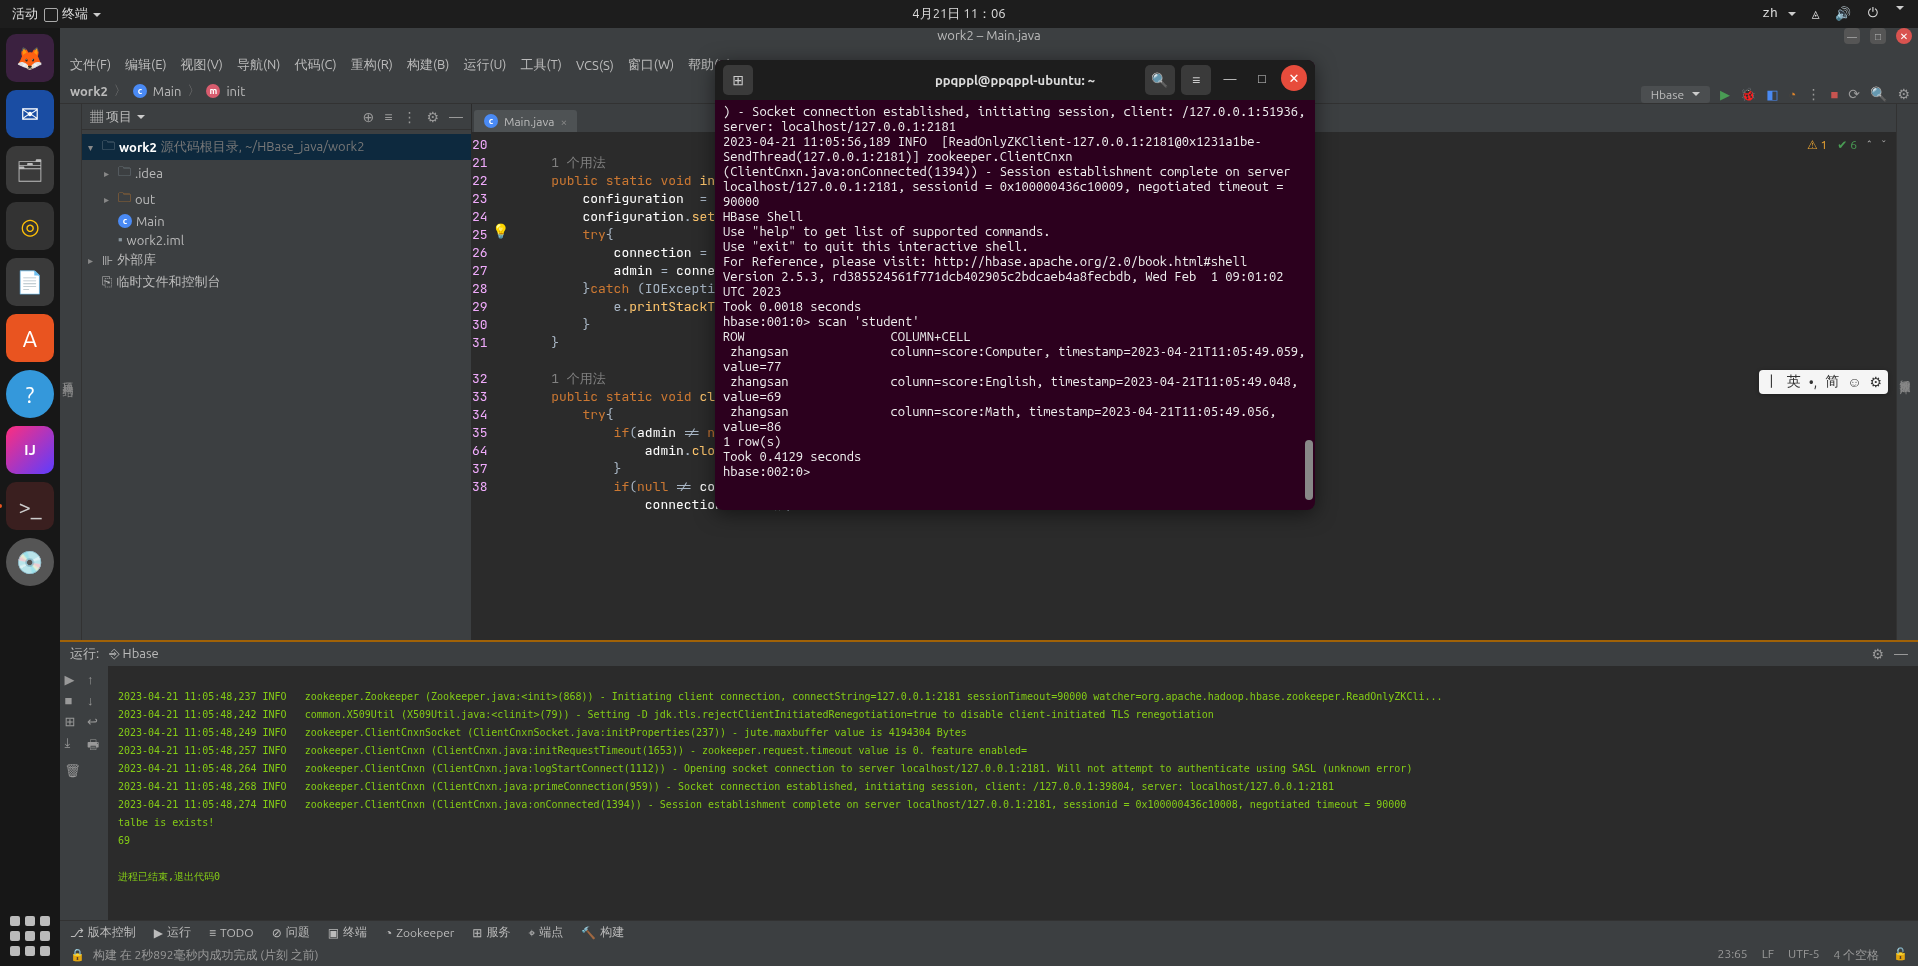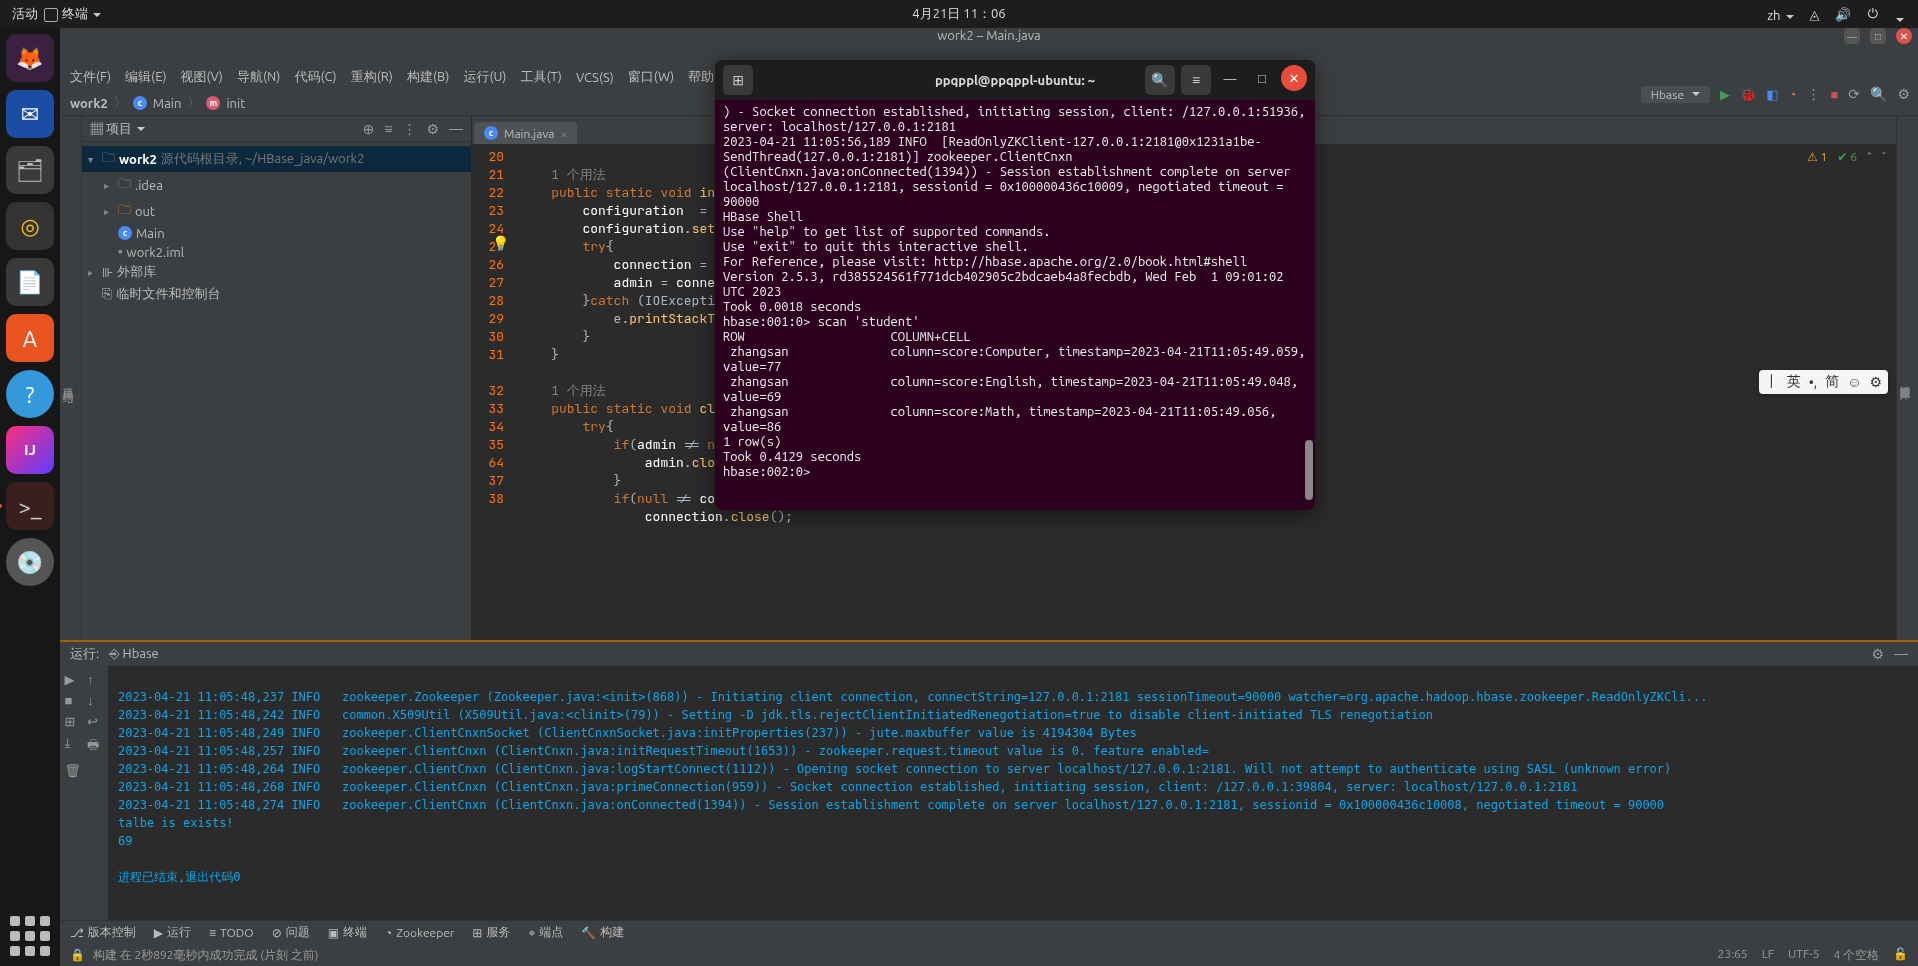--- a/index.html
+++ b/index.html
@@ -1,20 +1,20 @@
 <!DOCTYPE html>
 <html><head>
 <meta charset="utf-8">
 <style>
 * { margin:0; padding:0; box-sizing:border-box; }
 body { font-family:"Ubuntu",Arial,sans-serif; font-size:13px; background:#2b2b2b; color:#bbb; overflow:hidden; width:1918px; height:966px; position:relative; }
 .topbar { position:absolute; top:0; left:0; right:0; height:28px; background:#1d1d1d; color:#ddd; display:flex; align-items:center; font-size:13px; z-index:10; }
 .topbar .left { display:flex; align-items:center; gap:6px; padding-left:12px; }
 .topbar .center { position:absolute; left:50%; transform:translateX(-50%); }
-.topbar .right { margin-left:auto; display:flex; align-items:flex-end; gap:16px; padding-right:14px; }
+.topbar .right { margin-left:auto; display:flex; align-items:flex-start; gap:16px; padding-right:14px;font-family:Liberation Mono, monospace; }
 .tri-down { display:inline-block; width:0; height:0; border-left:4px solid transparent; border-right:4px solid transparent; border-top:4px solid #ccc; vertical-align:middle; margin-left:2px; }
 .dock { position:absolute; left:0; top:28px; bottom:0; width:60px; background:rgba(20,20,20,0.85); display:flex; flex-direction:column; align-items:center; padding-top:6px; gap:8px; z-index:5; }
 .dock-item { width:48px; height:48px; border-radius:10px; display:flex; align-items:center; justify-content:center; font-size:22px; }
 .dock-ff { background:#3b2140; color:#ff7a00; }
 .dock-tb { background:#1a4da3; color:#fff; }
 .dock-files { background:#3a3a3a; }
 .dock-rhy { background:#333; color:#ffc107; }
 .dock-lo { background:#3a3a3a; color:#277edb; }
 .dock-soft { background:#e95420; color:#fff; }
 .dock-help { background:#3498db; color:#fff; border-radius:50%; }
@@ -22,21 +22,21 @@
 .dock-term { background:#3a1f1f; color:#ccc; position:relative; }
 .dock-term.active::before { content:""; position:absolute; left:-8px; top:50%; transform:translateY(-50%); width:4px; height:4px; background:#e95420; border-radius:50%; }
 .dock-disk { background:#555; color:#eee; border-radius:50%; }
 .dock-apps { margin-top:auto; margin-bottom:10px; display:grid; grid-template-columns:repeat(3,1fr); gap:5px; width:40px; height:40px; }
 .dock-apps span { background:#bbb; border-radius:2px; }
 .ide { position:absolute; left:60px; right:0; top:28px; bottom:0; background:#3c3f41; display:flex; flex-direction:column; }
 .ide-title { height:24px; background:#3c3f41; color:#bbb; display:flex; align-items:flex-start; justify-content:center; font-size:13px; position:relative; }
 .ide-title .winbtns { position:absolute; right:6px; display:flex; gap:10px; }
 .ide-title .winbtn { width:16px; height:16px; background:#555; border-radius:4px; display:flex; align-items:center; justify-content:center; font-size:10px; cursor:pointer; }
 .ide-title .winbtn.close { background:#d9534f; color:#fff; border-radius:50%; }
-.menubar { height:26px; background:#3c3f41; display:flex; align-items:center; padding:0 10px; gap:14px; font-size:13px;margin-top:12px; }
+.menubar { height:26px; background:#3c3f41; display:flex; align-items:center; padding:0 10px; gap:14px; font-size:13px; }
 .menubar span { cursor:pointer; }
 .navbar { height:26px; background:#3c3f41; border-bottom:1px solid #323232; display:flex; align-items:center; padding:0 10px; gap:6px; font-size:13px; }
 .navbar .crumb { color:#bbb; }
 .navbar .sep { color:#777; }
 .icon-method { display:inline-flex; width:14px; height:14px; background:#d85c6e; color:#fff; border-radius:50%; align-items:center; justify-content:center; font-size:9px; font-weight:bold; }
 .icon-class { display:inline-flex; width:14px; height:14px; background:#4a8af4; color:#fff; border-radius:50%; align-items:center; justify-content:center; font-size:9px; font-weight:bold; }
 .tool-icon { color:#999; font-size:14px; cursor:pointer; }
 .toolbar-right { position:absolute; top:54px; right:8px; height:24px; display:flex; align-items:center; gap:10px; z-index:3; }
 .toolbar-right .cfg { background:#4b4e50; padding:2px 10px; border-radius:3px; font-size:12px; display:flex; align-items:center; gap:6px; }
 .green-ico { color:#499c54; }
@@ -55,42 +55,42 @@
 .tree-indent-1 { padding-left:22px; }
 .tree-exp { width:10px; color:#888; font-size:10px; }
 .folder-ico { color:#87939a; }
 .folder-ico.orange { color:#d9822b; }
 .file-ico { color:#87939a; }
 .editor-area { flex:1; background:#2b2b2b; display:flex; flex-direction:column; min-width:0; position:relative; }
 .tabbar { height:28px; background:#3c3f41; display:flex; align-items:flex-end; padding-left:2px; }
 .tab { background:#4e5254; padding:4px 10px; border-radius:3px 3px 0 0; display:flex; align-items:center; gap:6px; font-size:12px; color:#bbb; }
 .tab .close { color:#888; cursor:pointer; }
 .code { flex:1; display:flex; font-family:"JetBrains Mono",Consolas,monospace; font-size:13px; line-height:18px; overflow:hidden; }
-.gutter { width:40px; text-align:right; color:#f97316; padding:4px 8px 0 0; }
+.gutter { width:40px; color:#f0abfc; padding:4px 8px 0 0; }
 .gutter div { height:18px; }
 .codetext { flex:1; padding:4px 0 0 8px; white-space:pre; color:#a9b7c6; position:relative; }
 .codetext .line { height:18px; display:block; }
 .kw { color:#cc7832; }
 .str { color:#6a8759; }
 .fn { color:#ffc66d; }
 .fld { color:#ffffff; }
 .cmt { color:#808080; }
 .bulb { position:absolute; left:-20px; top:90px; color:#f0a732; font-size:14px; }
 .editor-status { position:absolute; right:10px; top:34px; display:flex; gap:10px; font-size:12px; z-index:2; }
 .warn-badge { color:#f0a732; }
 .ok-badge { color:#499c54; }
 .right-gutter { width:22px; background:#3c3f41; border-left:1px solid #323232; writing-mode:vertical-lr; font-size:11px; color:#888; text-align:center; }
 .run-panel { height:280px; background:#2b2b2b; border-top:2px solid #a16207; display:flex; flex-direction:column; }
 .run-header { height:24px; background:#3c3f41; display:flex; align-items:center; padding:0 10px; gap:10px; font-size:13px; }
 .run-header .right { margin-left:auto; display:flex; gap:10px; color:#999; }
 .run-body { flex:1; display:flex; }
 .run-tools { width:48px; background:#3c3f41; display:flex; flex-direction:column; align-items:center; padding-top:6px; gap:8px; }
 .run-tools .col2 { display:grid; grid-template-columns:1fr 1fr; gap:6px; }
 .rt-btn { color:#999; font-size:13px; cursor:pointer; }
-.run-output { flex:1; padding:4px 10px; font-family:Consolas,monospace; font-size:12px; line-height:18px; color:#0ea5e9; overflow:hidden; white-space:pre-wrap; }
+.run-output { flex:1; padding:4px 10px; font-family:Consolas,monospace; font-size:10px; line-height:18px; color:#84cc16; overflow:hidden; white-space:pre-wrap; }
 .ide-bottom-tools { height:24px; background:#3c3f41; border-top:1px solid #323232; display:flex; align-items:center; padding:0 10px; gap:18px; font-size:12px; }
 .ide-bottom-tools .item { color:#bbb; cursor:pointer; display:flex; align-items:center; gap:4px; }
 .ide-status { height:22px; background:#3c3f41; display:flex; align-items:center; padding:0 10px; font-size:12px; color:#999; }
 .ide-status .right { margin-left:auto; display:flex; gap:14px; }
 .terminal { position:absolute; left:715px; top:60px; width:600px; height:450px; background:#2c001e; border-radius:8px; overflow:hidden; box-shadow:0 4px 20px rgba(0,0,0,0.5); z-index:20; }
 .term-header { height:40px; background:#1d1d1d; display:flex; align-items:center; padding:0 8px; gap:8px; position:relative; }
 .term-header .hbtn { width:30px; height:30px; background:#3a3a3a; border-radius:5px; display:flex; align-items:center; justify-content:center; color:#ccc; font-size:14px; cursor:pointer; }
 .term-header .title { position:absolute; left:50%; transform:translateX(-50%); color:#ddd; font-weight:bold; font-size:13px; }
 .term-header .right { margin-left:auto; display:flex; gap:6px; }
 .term-header .wbtn { width:26px; height:26px; display:flex; align-items:center; justify-content:center; border-radius:50%; cursor:pointer; color:#ccc; font-size:13px; }

